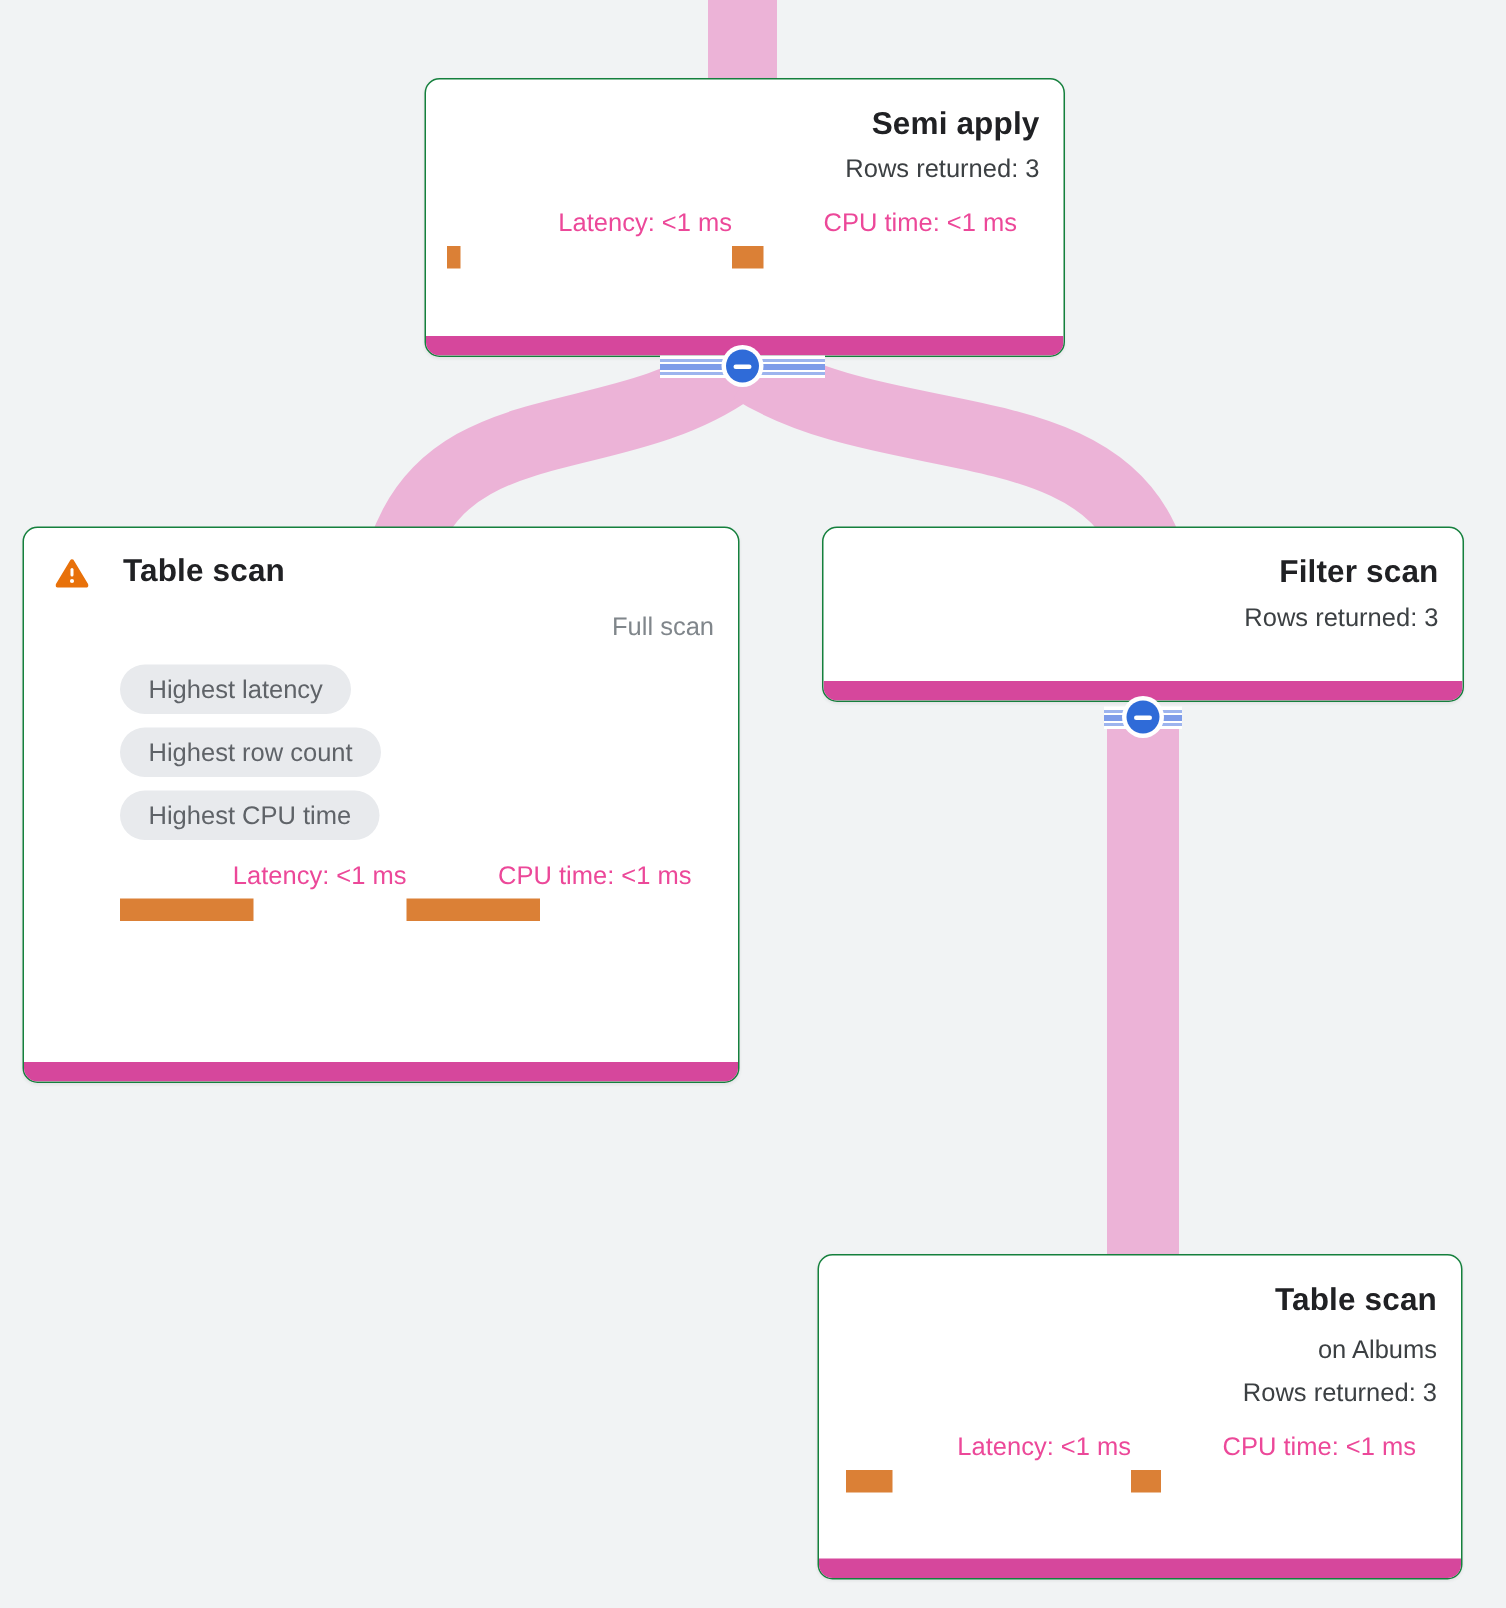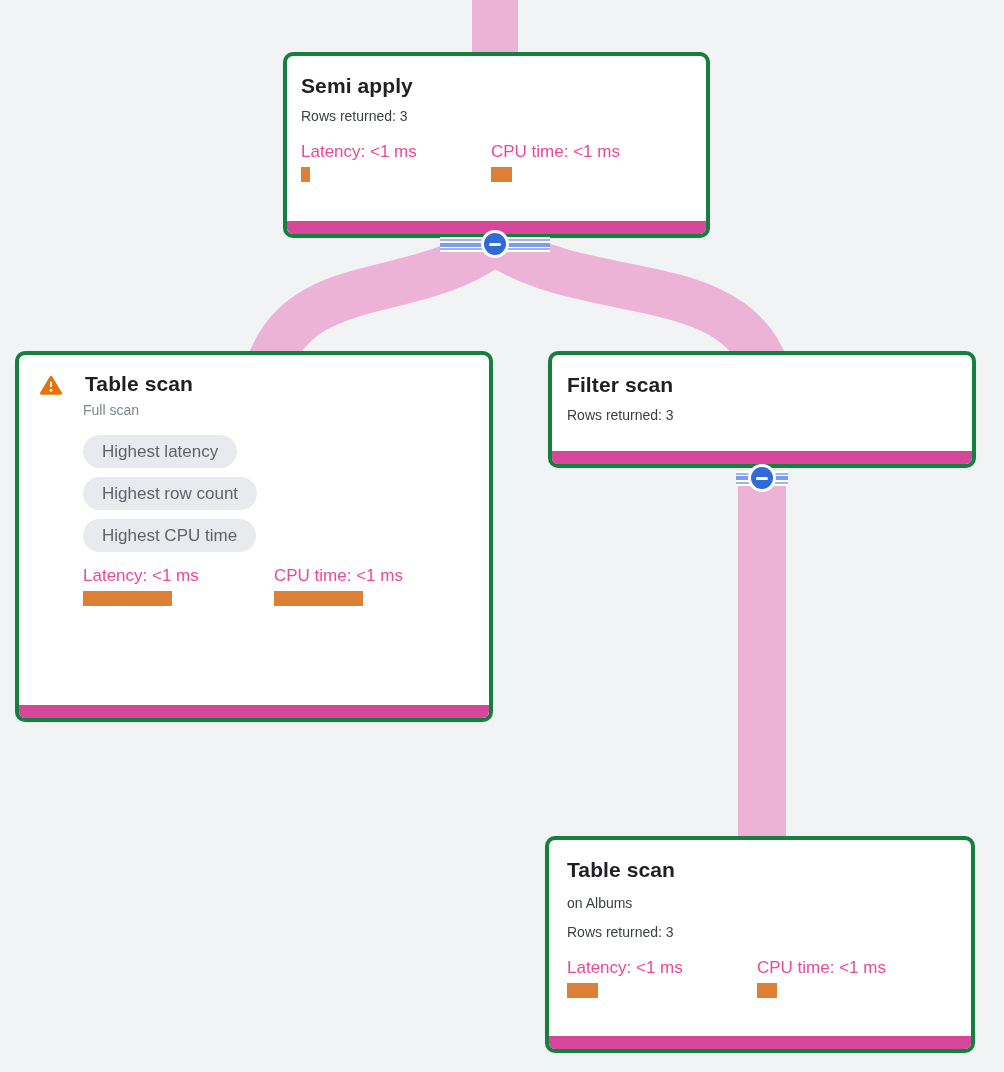--- a/index.html
+++ b/index.html
@@ -10,38 +10,39 @@
     position: relative;
     overflow: hidden;
     color: #202124;
   }
   .canvas { position: absolute; inset: 0; width: 1004px; height: 1072px; }
   svg.edges { position: absolute; inset: 0; z-index: 0; }
 
   .card {
     position: absolute;
     background: #ffffff;
-    border: 4px solid #15803d;
+    border: 1px solid #15803d;
     border-radius: 10px;
     box-sizing: border-box;
     overflow: hidden;
     z-index: 2;
     box-shadow: 0 1px 2px rgba(60,64,67,0.08);
+    text-align: right;
   }
   .card .bottombar {
     position: absolute; left: 0; right: 0; bottom: 0;
     height: 13px; background: #d6479c;
   }
   .card-title {
     font-size: 21px; font-weight: 700; letter-spacing: 0.1px;
     color: #202124; line-height: 26px;
   }
-  .card-sub { font-size: 14px; line-height: 24px; color: #3c4043; margin-top: 8px; }
+  .card-sub { font-size: 17px; line-height: 24px; color: #3c4043; margin-top: 8px; }
   .card-sub.rows { margin-top: 5px; }
-  .card-sub.muted { color: #80868b; margin-top: 1px; }
+  .card-sub.muted { color: #80868b; margin-top: 12px; }
 
   .hdr { display: flex; align-items: center; }
   .warn { margin: 2px 23px 0 6px; flex: 0 0 auto; line-height: 0; }
 
   .badges { margin-top: 13px; }
   .badge {
     display: table;
     background: #e8eaed; color: #5f6368;
     font-size: 17px; line-height: 21px;
     padding: 6px 19px; border-radius: 17px;

